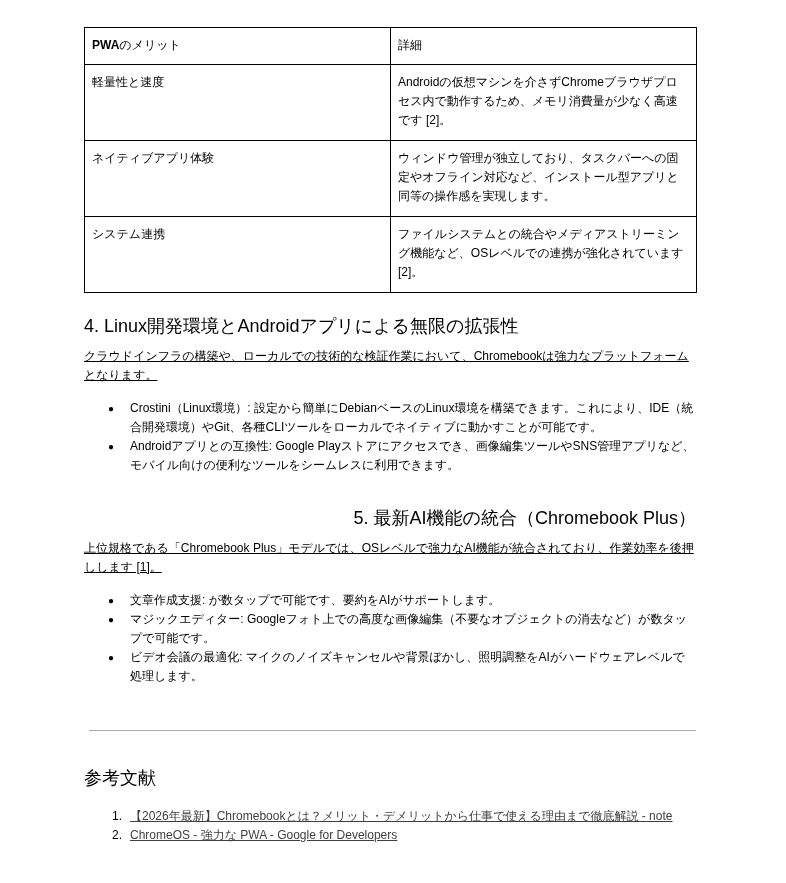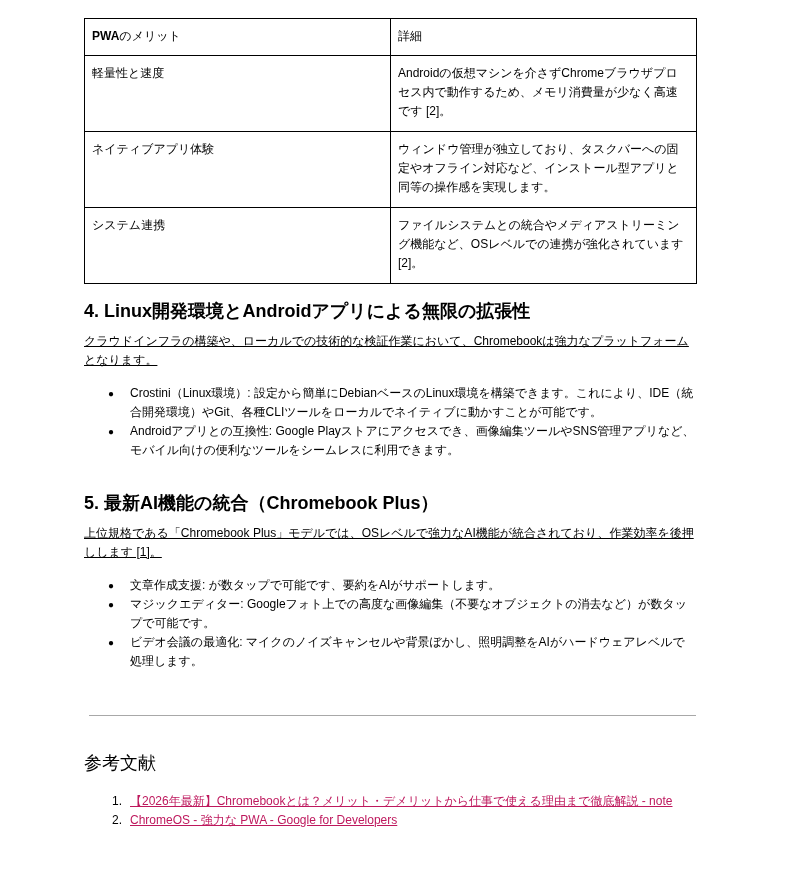--- a/index.html
+++ b/index.html
@@ -12,21 +12,21 @@
       height: 883px;
       overflow: hidden;
       position: relative;
       font-family: "Liberation Sans", "DejaVu Sans", sans-serif;
       color: #000000;
       font-size: 12px;
     }
     .page {
       position: absolute;
       left: 84px;
-      top: 18px;
+      top: 27px;
       width: 612px;
     }
     table.merit-table {
       border-collapse: collapse;
       width: 612px;
       table-layout: fixed;
     }
     table.merit-table td, table.merit-table th {
       border: 1px solid #000000;
       vertical-align: top;
@@ -36,22 +36,22 @@
       font-size: 12px;
       line-height: 19px;
     }
     table.merit-table col.c1 { width: 306px; }
     table.merit-table col.c2 { width: 306px; }
     table.merit-table th { padding-top: 8px; padding-bottom: 9px; }
     table.merit-table th strong { font-weight: bold; }
     table.merit-table tr.body-row td { height: 59px; }
     h2.section-heading {
       font-size: 18px;
-      font-weight: bold;
-      margin: 14px 0 0 0;
+      font-weight: normal;
+      margin: 20px 0 0 0;
       line-height: 26px;
     }
     p.paragraph {
       margin: 8px 0 0 0;
       font-size: 12px;
       line-height: 19px;
       text-decoration: underline;
     }
     ul.bullets {
       margin: 14px 0 0 0;
@@ -93,21 +93,21 @@
       font-size: 12px;
       line-height: 19px;
     }
     ol.refs li .num {
       position: absolute;
       left: -18px;
       top: 0;
       color: #000;
     }
     a.ref-link {
-      color: #be185d;
+      color: #404040;
     }
   </style>
 </head>
 <body>
 
 <div class="page">
 
   <table class="merit-table">
     <colgroup>
         <col class="c1">
@@ -139,21 +139,21 @@
     <li>
       <span class="bullet">●</span>
       <strong>Crostini（Linux環境）:</strong><span> 設定から簡単にDebianベースのLinux環境を構築できます。これにより、IDE（統合開発環境）やGit、各種CLIツールをローカルでネイティブに動かすことが可能です。</span>
     </li>
     <li>
       <span class="bullet">●</span>
       <strong>Androidアプリとの互換性:</strong><span> Google Playストアにアクセスでき、画像編集ツールやSNS管理アプリなど、モバイル向けの便利なツールをシームレスに利用できます。</span>
     </li>
   </ul>
 
-  <h2 class="section-heading" style="margin-top:30px;">5. 最新AI機能の統合（Chromebook Plus）</h2>
+  <h2 class="section-heading" style="margin-top:30px;text-align:right;">5. 最新AI機能の統合（Chromebook Plus）</h2>
   <p class="paragraph">上位規格である「Chromebook Plus」モデルでは、OSレベルで強力なAI機能が統合されており、作業効率を後押しします [1]。</p>
   <ul class="bullets">
     <li>
       <span class="bullet">●</span>
       <strong>文章作成支援:</strong><span> が数タップで可能です、要約をAIがサポートします。</span>
     </li>
     <li>
       <span class="bullet">●</span>
       <strong>マジックエディター:</strong><span> Googleフォト上での高度な画像編集（不要なオブジェクトの消去など）が数タップで可能です。</span>
     </li>

